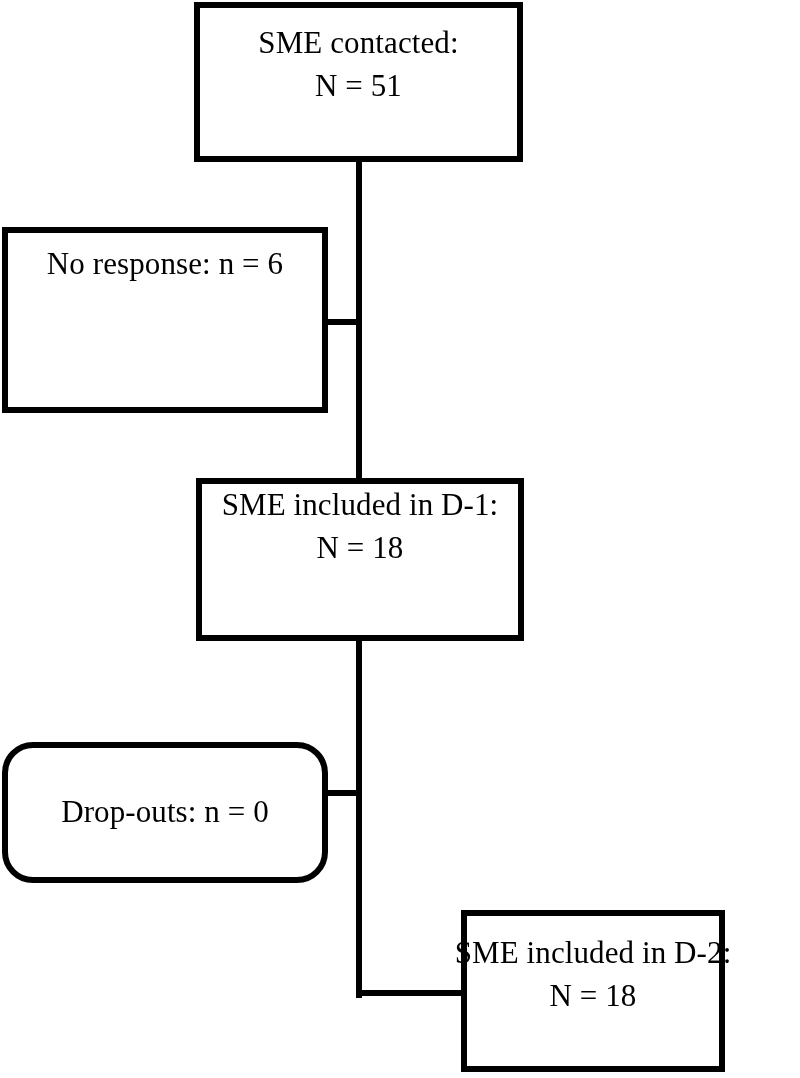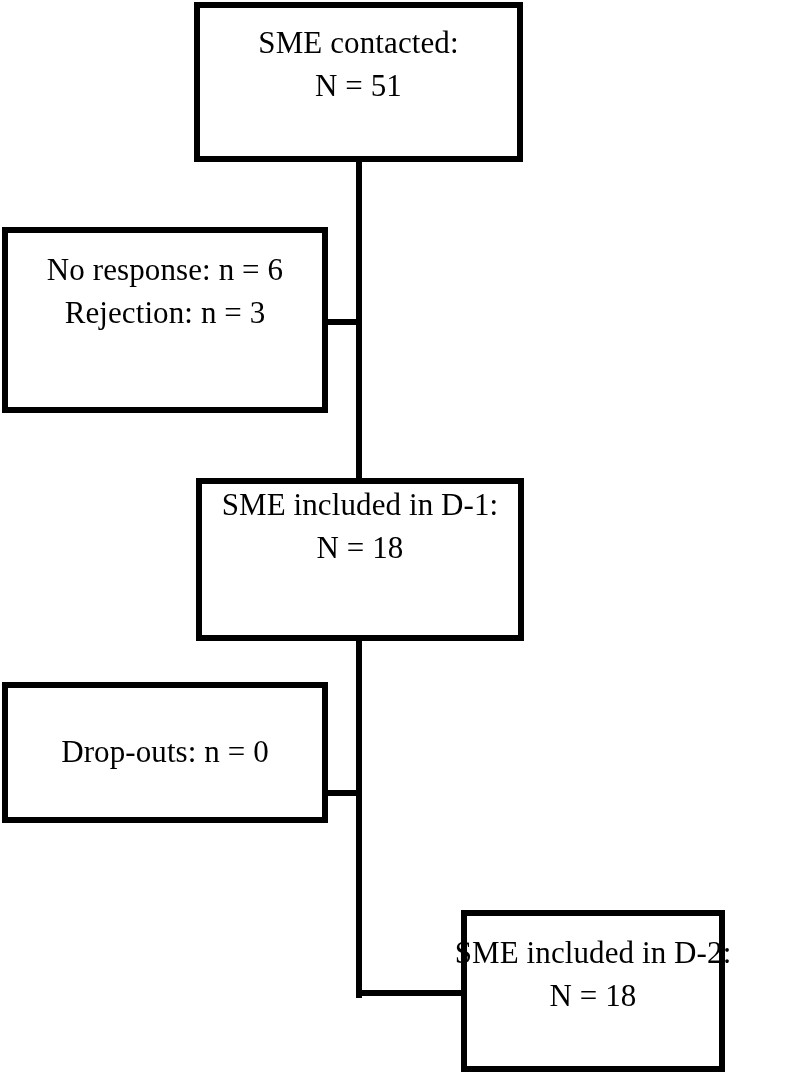--- a/index.html
+++ b/index.html
@@ -38,30 +38,31 @@
   }
   
   #node-sme-contacted {
     left: 194px;  top: 2px;
     width: 329px; height: 160px;
     padding-top: 14px;
   }
   #node-exclusions {
     left: 2px;    top: 227px;
     width: 326px; height: 186px;
-    padding-top: 16px;
+    padding-top: 10px;
   }
   #node-sme-d1 {
     left: 196px;  top: 478px;
     width: 328px; height: 163px;
   }
   #node-dropouts {
-    left: 2px;    top: 682px;
+    left: 2px;    top: 742px;
     width: 326px; height: 141px;
     justify-content: center;
+    border-radius: 31px;
   }
   #node-sme-d2 {
     left: 461px;  top: 910px;
     width: 264px; height: 162px;
     padding-top: 16px;
   }
   
   .edge {
     position: absolute;
     background: #000000;
@@ -84,21 +85,20 @@
   <div class="edge edge-h" id="edge-dropouts"></div>
   <div class="edge edge-h" id="edge-to-d2"></div>
 
   <div class="node" id="node-sme-contacted">
     <span class="node-line">SME contacted:</span>
     <span class="node-line">N = 51</span>
   </div>
 
   <div class="node" id="node-exclusions">
     <span class="node-line">No response: n = 6</span>
-    <span class="node-line">Rejection: n = 3</span>
   </div>
 
   <div class="node" id="node-sme-d1">
     <span class="node-line">SME included in D-1:</span>
     <span class="node-line">N = 18</span>
   </div>
 
   <div class="node" id="node-dropouts">
     <span class="node-line">Drop-outs: n = 0</span>
   </div>

